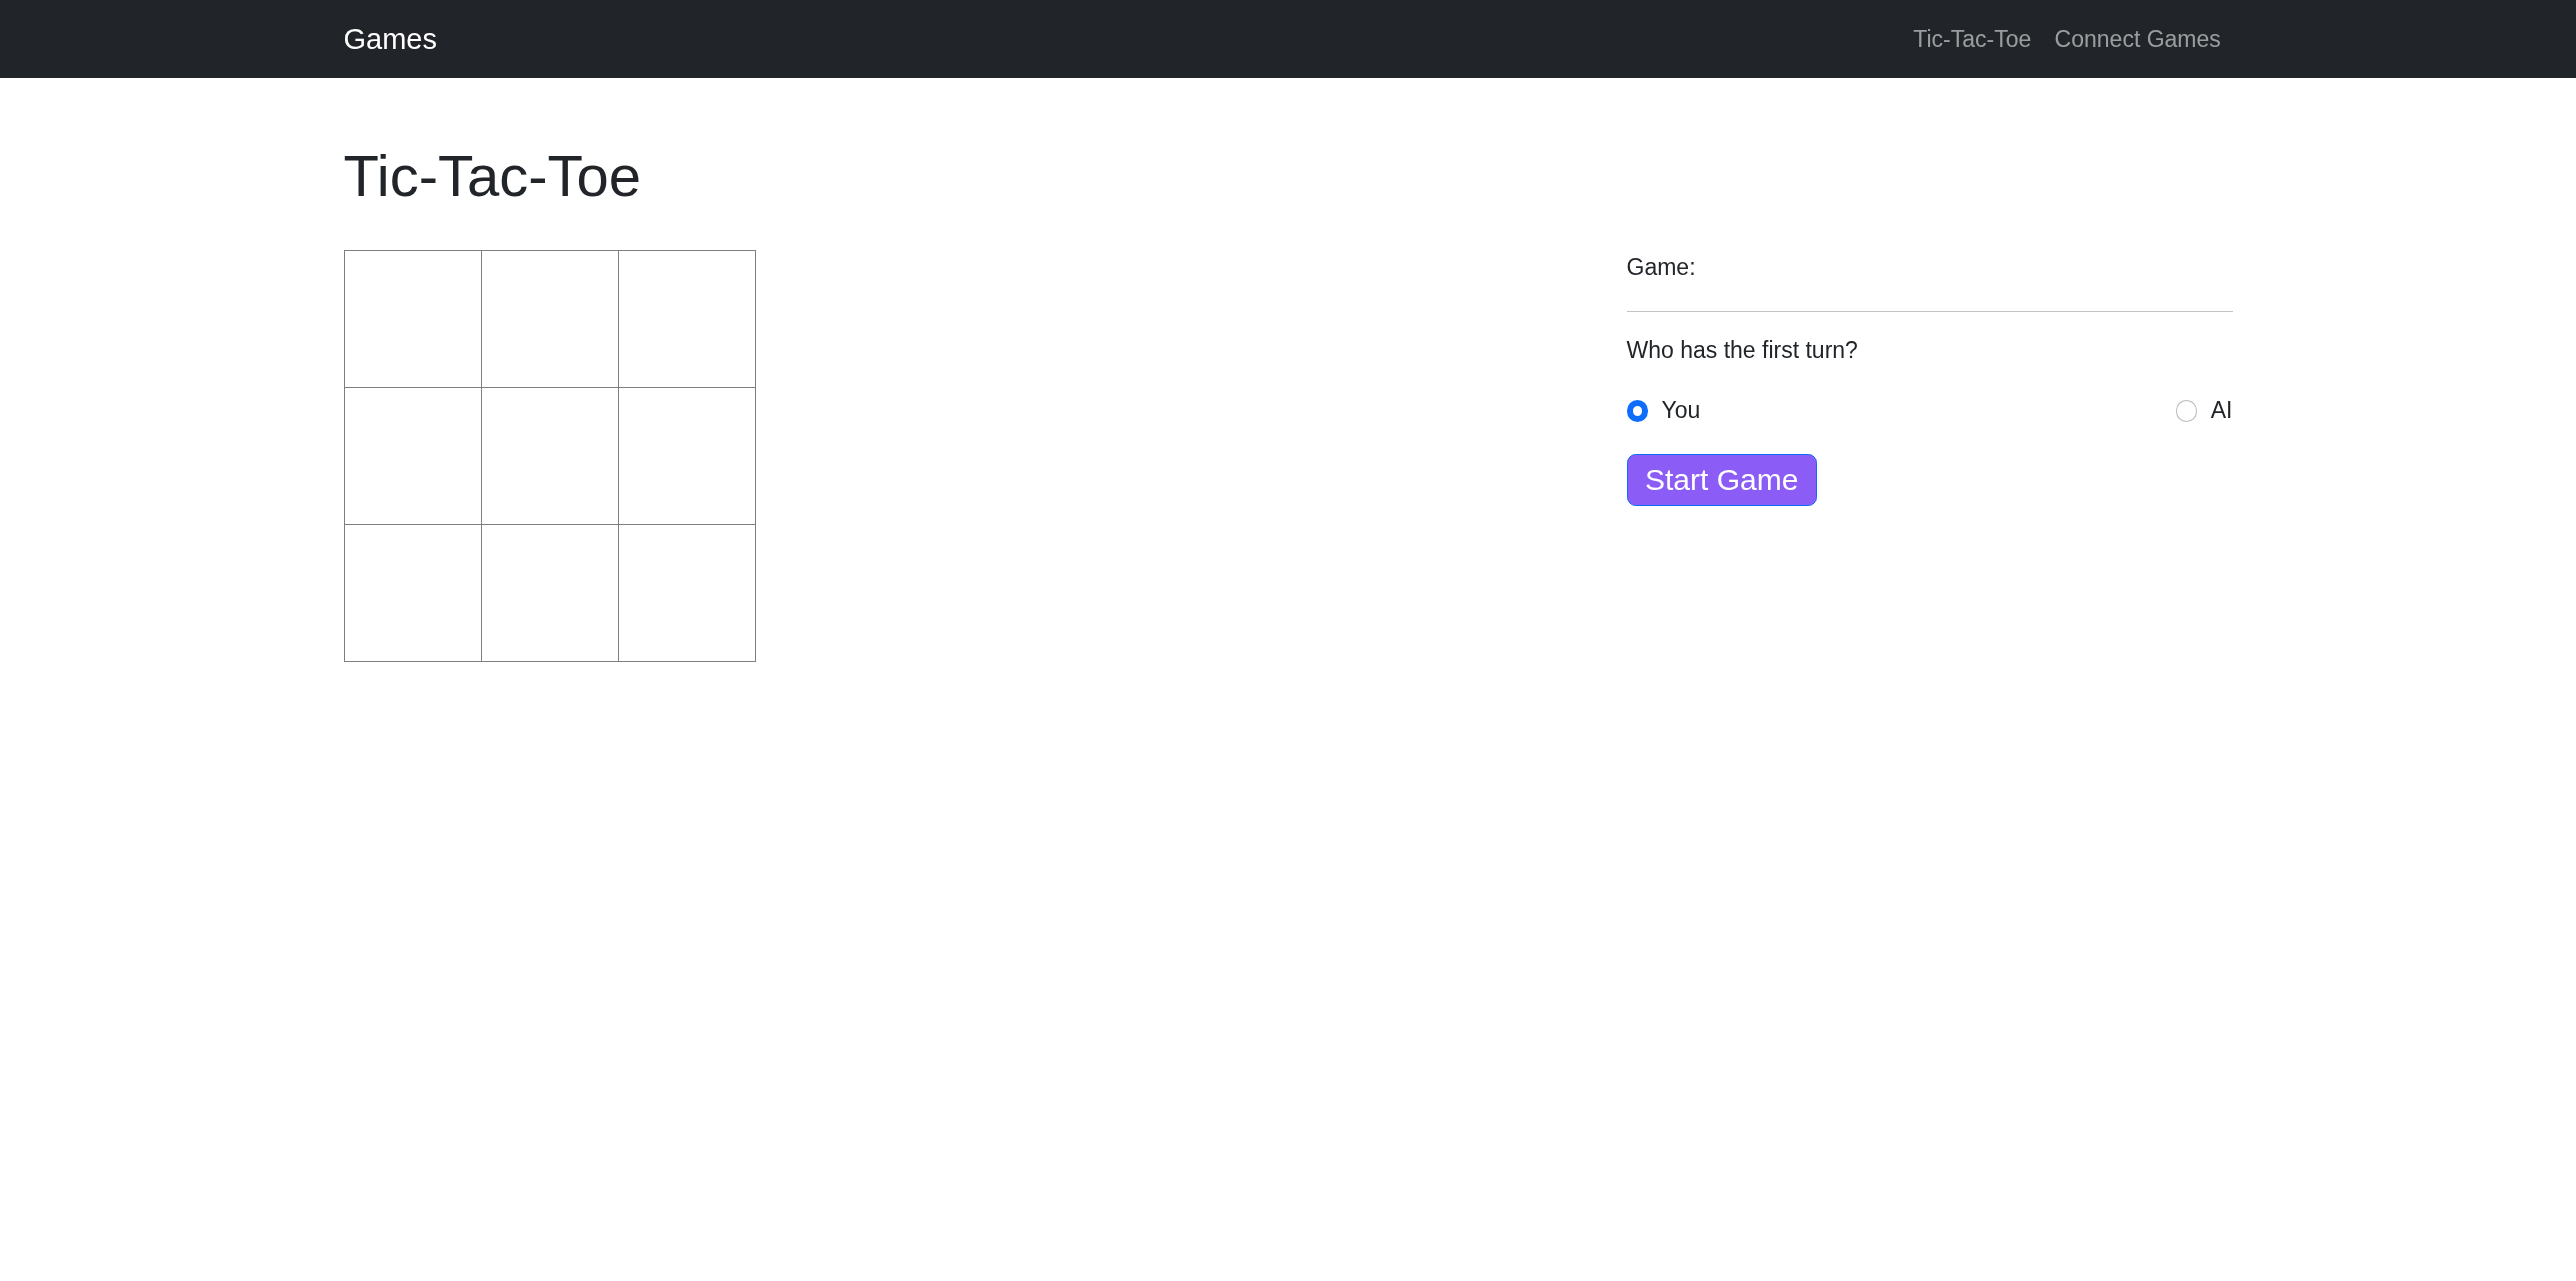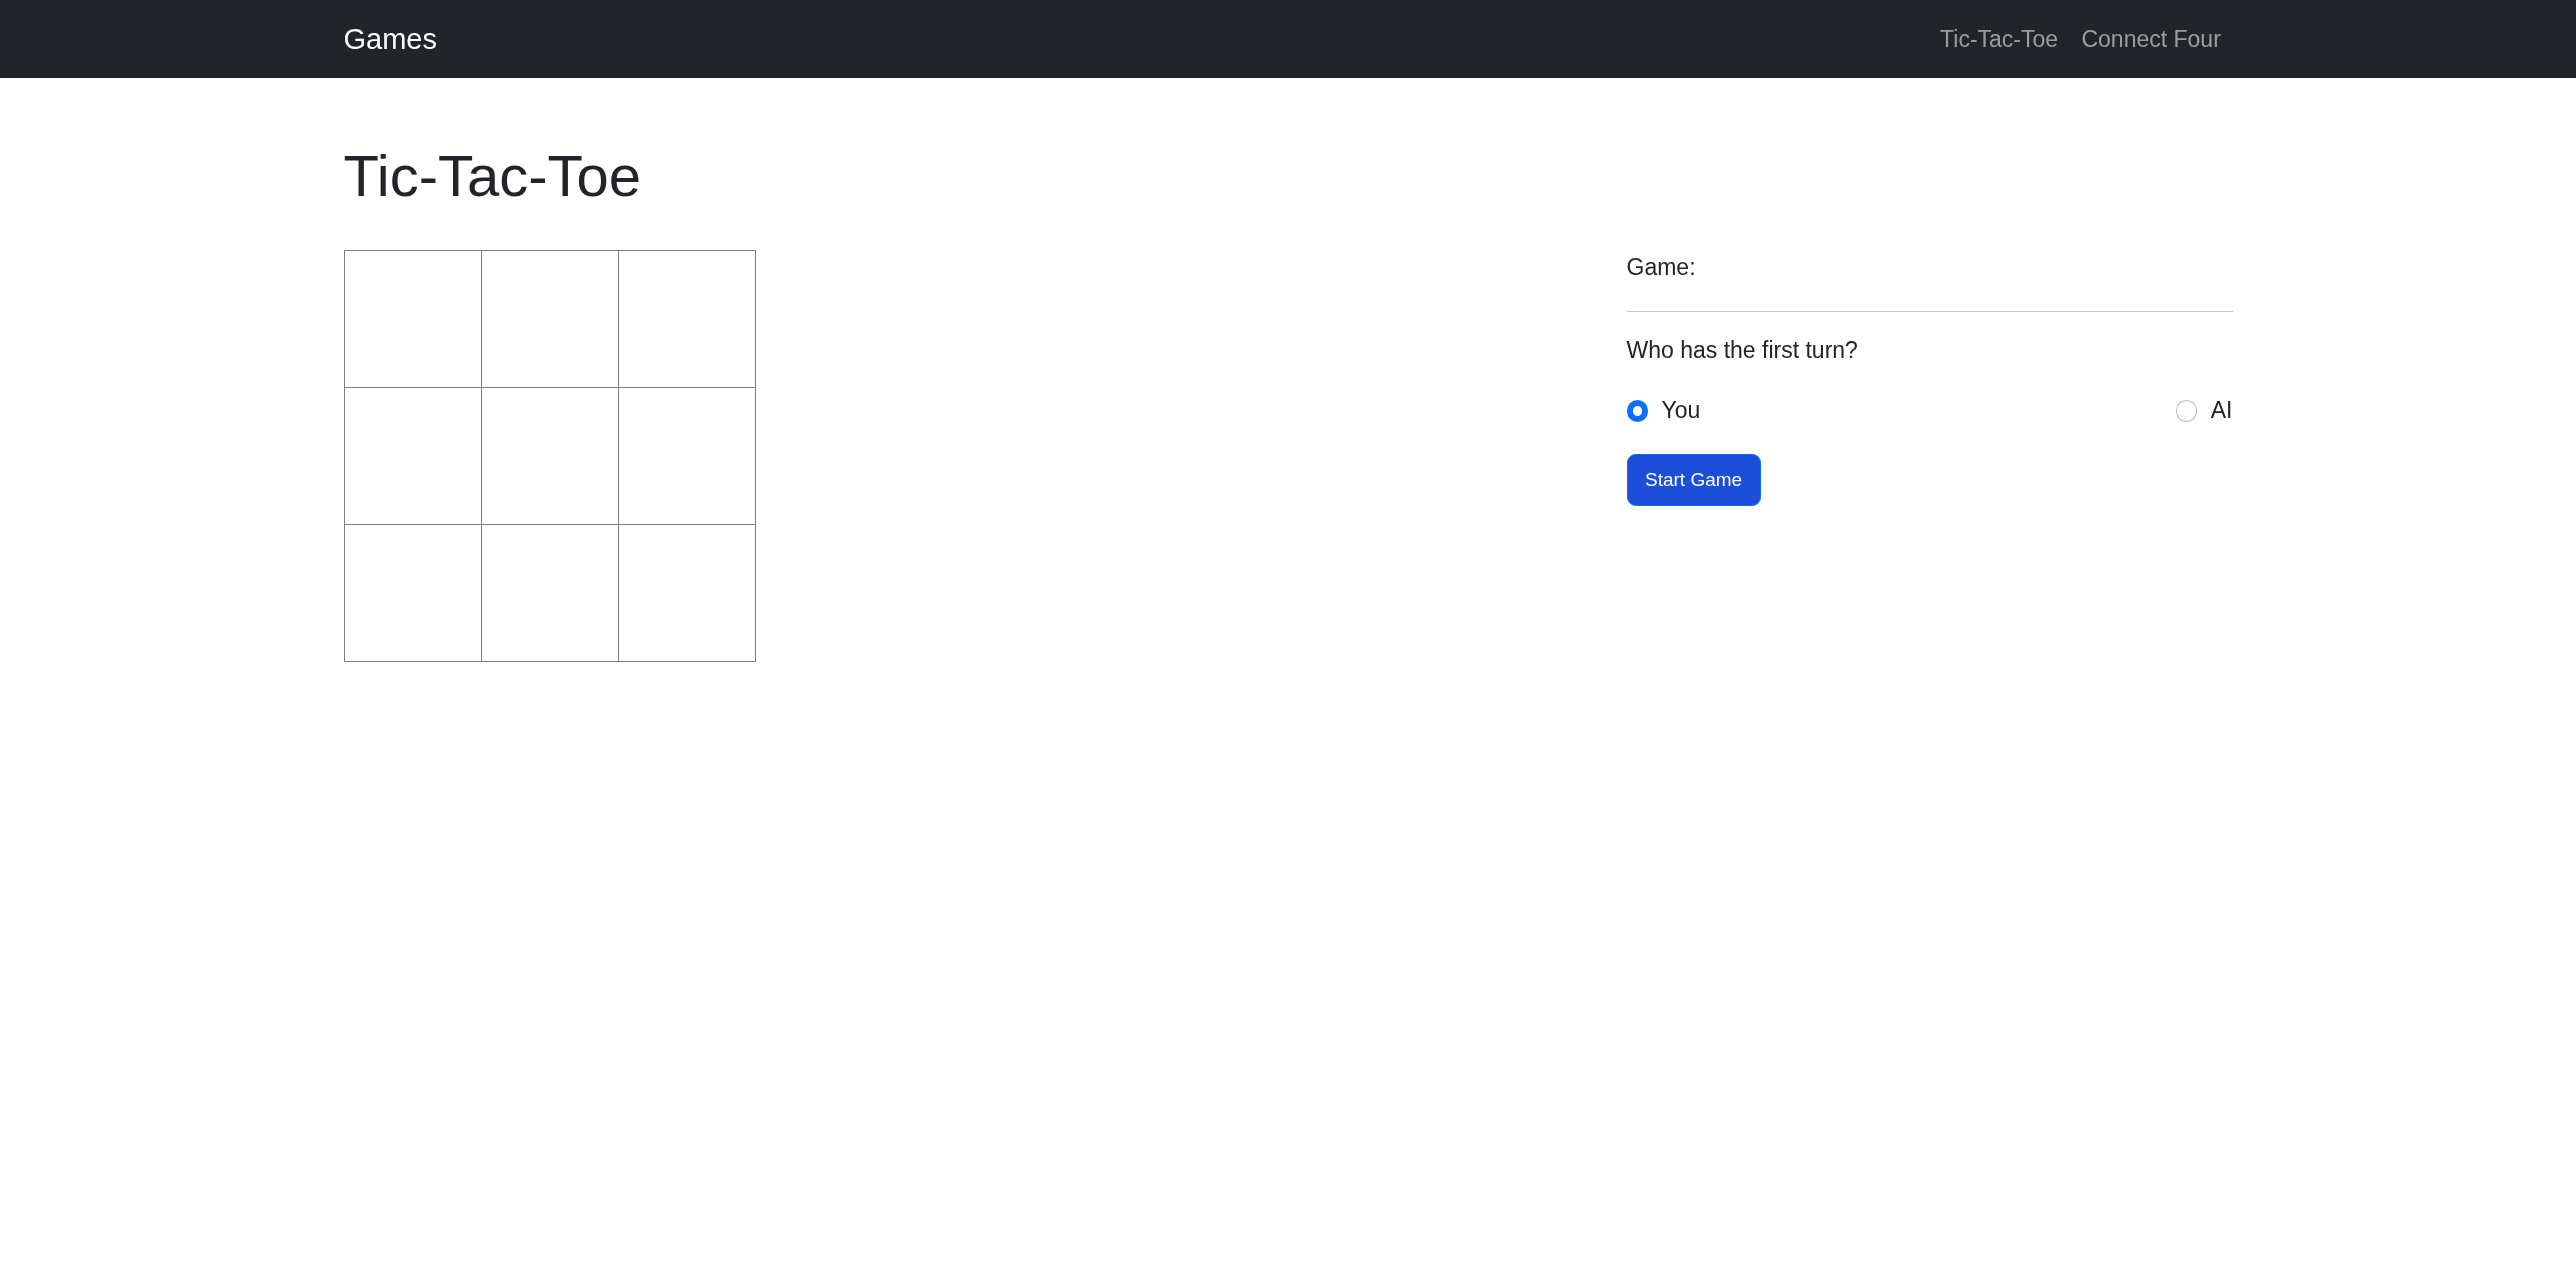--- a/index.html
+++ b/index.html
@@ -132,39 +132,39 @@
   .radio.checked {
     border: 6.3px solid #0d6efd;
   }
   .radio.unchecked {
     border: 1.5px solid rgba(0,0,0,0.28);
   }
   .start-button {
     margin-top: 26px;
     height: 52px;
     padding: 0 17.5px;
-    background: #1d4ed8;
+    background: #8b5cf6;
     border: 1.5px solid #0d6efd;
     border-radius: 8.7px;
     color: #ffffff;
     font-family: "Liberation Sans", sans-serif;
-    font-size: 19px;
+    font-size: 30px;
     cursor: pointer;
     display: inline-block;
   }
 </style>
 </head>
 <body>
 
 <nav class="navbar">
   <div class="container">
     <a class="navbar-brand">Games</a>
     <div class="navbar-nav">
       <a class="nav-link">Tic-Tac-Toe</a>
-      <a class="nav-link">Connect Four</a>
+      <a class="nav-link">Connect Games</a>
     </div>
   </div>
 </nav>
 
 <main class="main">
   <div class="container">
     <h1 class="page-title">Tic-Tac-Toe</h1>
 
     <div class="row">
       <div class="col-board">

